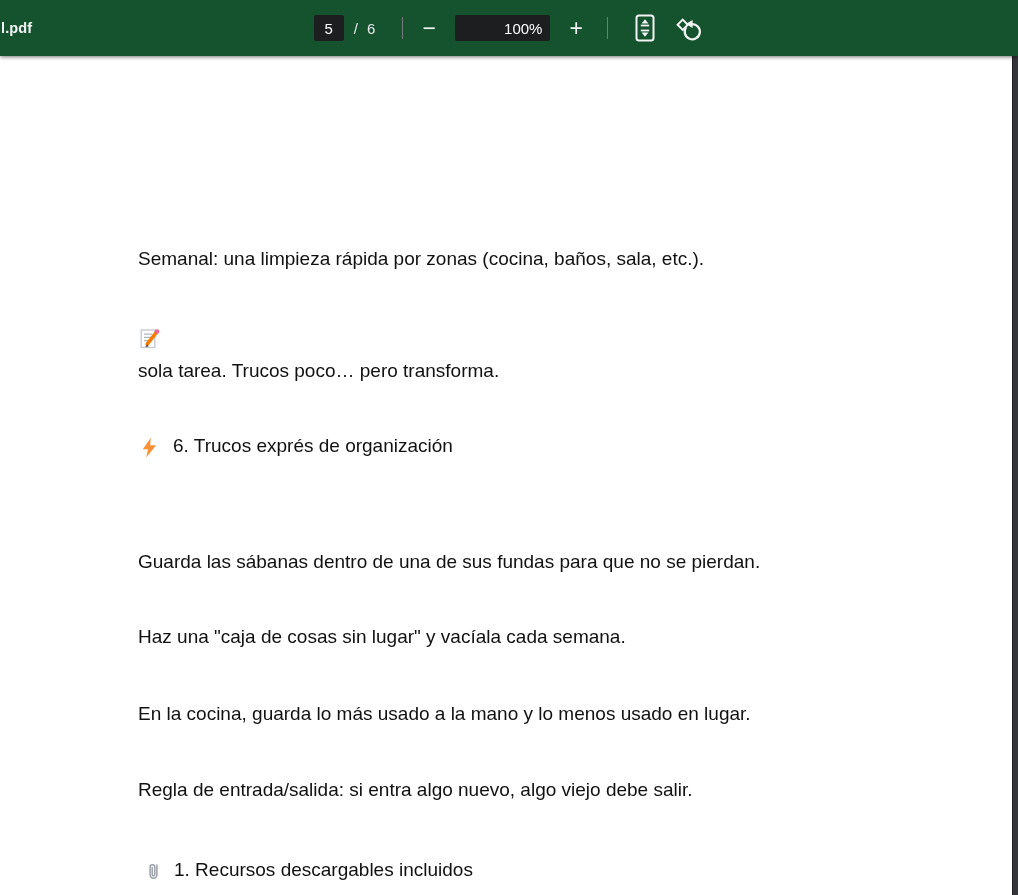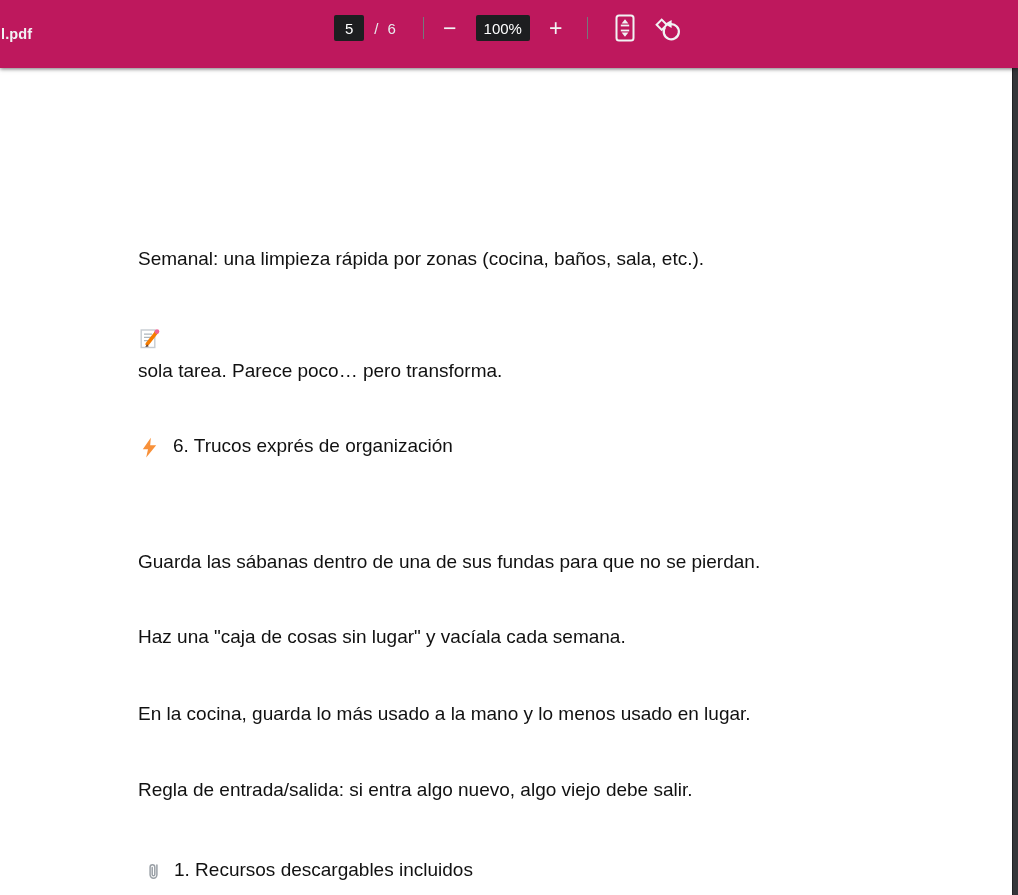--- a/index.html
+++ b/index.html
@@ -4,41 +4,41 @@
 <style>
   html, body {
     margin: 0; padding: 0;
     width: 1018px; height: 895px;
     overflow: hidden;
     background: #ffffff;
     font-family: "Liberation Sans", sans-serif;
   }
   
   .toolbar {
-    position: absolute; top: 0; left: 0; right: 0; height: 68px;
-    background: #be185d;
+    position: absolute; top: 0; left: 0; right: 0; height: 56px;
+    background: #14532d;
     box-shadow: 0 1px 4px rgba(0,0,0,0.55);
     z-index: 5;
   }
   .toolbar-title {
     position: absolute; left: 1px; top: 50%; transform: translateY(-50%);
     color: #f1f3f4; font-size: 14.5px; font-weight: 700;
     white-space: nowrap; letter-spacing: 0.1px;
   }
   .toolbar-center {
     position: absolute; left: 0; right: 0; top: 0; height: 56px;
     display: flex; align-items: center; justify-content: center;
   }
   .field {
     background: #1d1e20; color: #ffffff;
     height: 26px; display: flex; align-items: center; justify-content: center;
     font-size: 15px; border-radius: 2px; border: none;
   }
   .page-field { width: 30px; }
-  .zoom-field { width: 54px; margin-left: 13px; }
+  .zoom-field { width: 54px; margin-left: 13px; padding-left: 41px; }
   .sep-slash { color: #e8eaed; font-size: 15px; margin-left: 10px; }
   .page-total { color: #e8eaed; font-size: 15px; margin-left: 9px; }
   .vdivider { width: 1px; height: 22px; background: #75787c; }
   .vd1 { margin-left: 27px; }
   .vd2 { margin-left: 18px; }
   .tool-btn {
     background: none; border: none; padding: 0; cursor: pointer;
     color: #f1f3f4; display: flex; align-items: center; justify-content: center;
   }
   .txt-btn { font-size: 23px; font-weight: 400; width: 26px; height: 30px; }
@@ -127,21 +127,21 @@
         <span class="emoji">
           <svg width="24" height="24" viewBox="0 0 24 24">
             <rect x="3.2" y="3" width="13.6" height="17.5" fill="#ffffff" stroke="#c6cbd1" stroke-width="1.4"></rect>
             <path d="M6 7.2h8 M6 10.4h8 M6 13.6h4.5" stroke="#aeb6bd" stroke-width="1.2" fill="none"></path>
             <path d="M18.6 5.1 L9.2 17.2" stroke="#f57c00" stroke-width="3.6" stroke-linecap="round"></path>
             <circle cx="19" cy="4.6" r="2.3" fill="#f06292"></circle>
             <path d="M9.2 17.2 l-2 2.8 3.5-.6 z" fill="#5d4037"></path>
           </svg>
         </span>
       </span>
-      <span class="line">sola tarea. Parece poco… pero transforma.</span>
+      <span class="line">sola tarea. Trucos poco… pero transforma.</span>
     </div>
 
     <div class="block heading" style="top:377px; left:140px">
       <span class="emoji" style="margin-right:14px">
         <svg width="19" height="22" viewBox="0 0 19 22">
           <polygon points="10.8,0.8 2.8,12.2 8,12.2 6.2,20.6 16.2,8.2 10.2,8.2" fill="#f8913a"></polygon>
         </svg>
       </span>
       <span>6. Trucos exprés de organización</span>
     </div>

